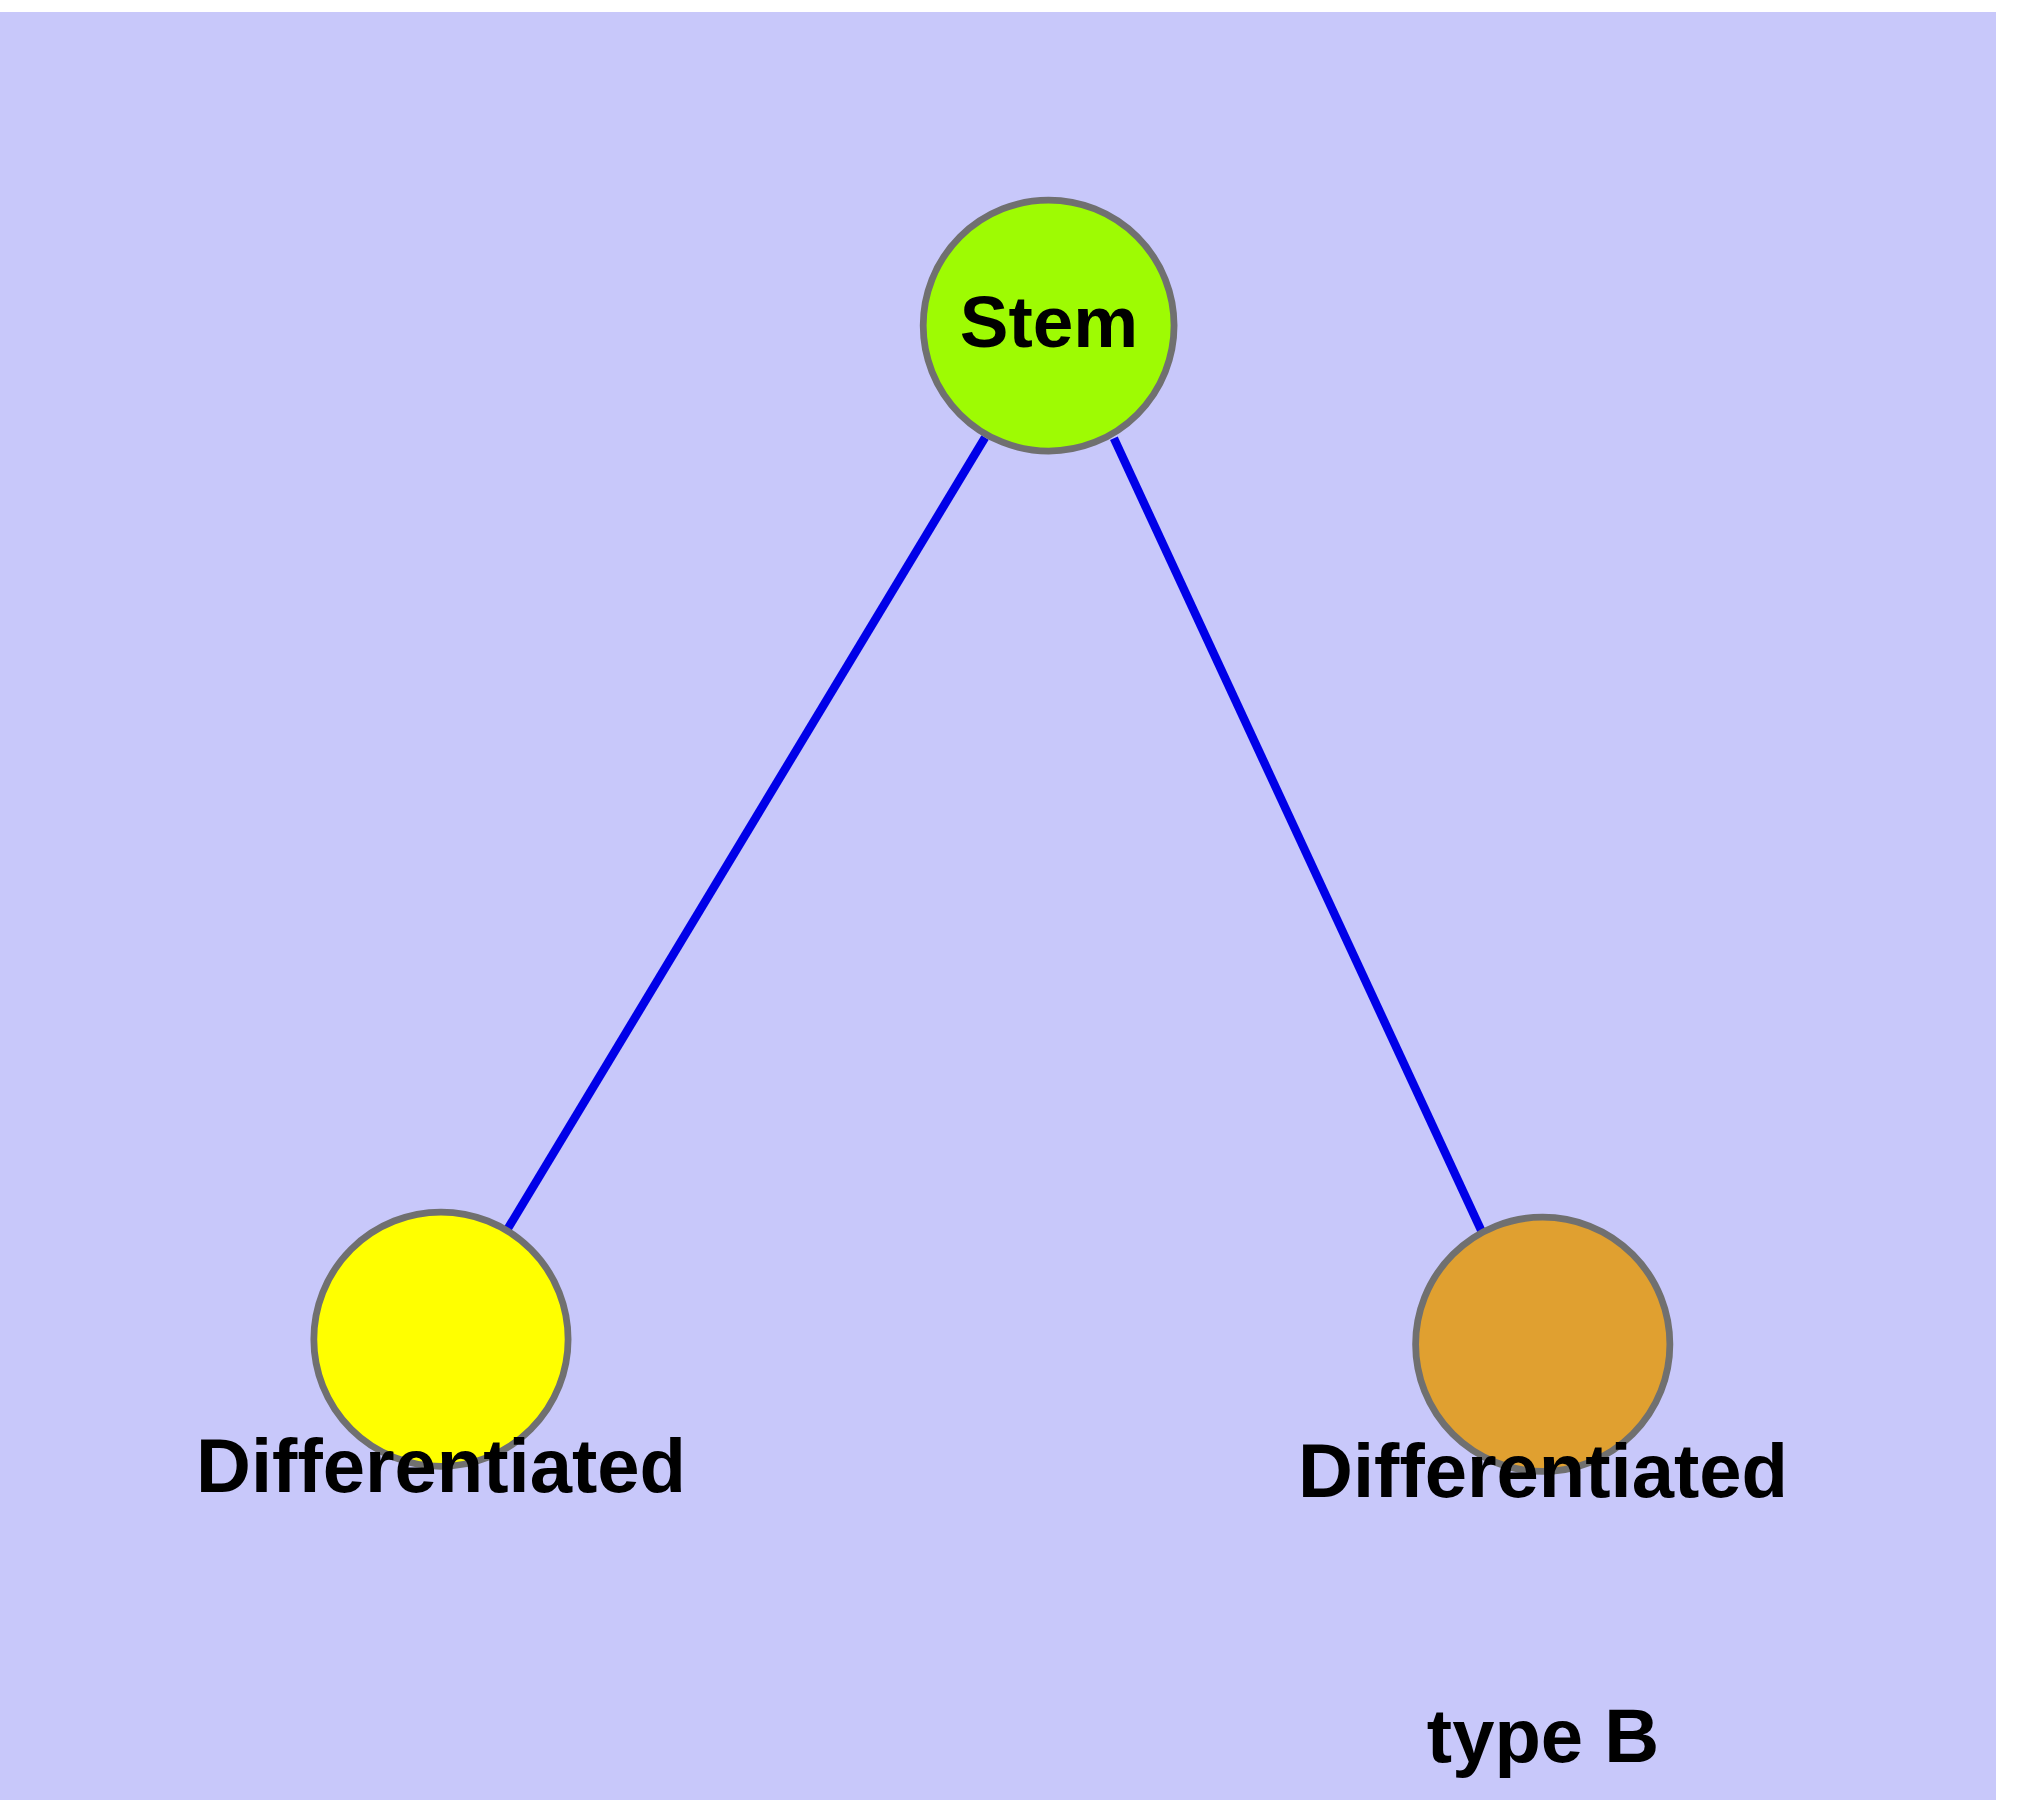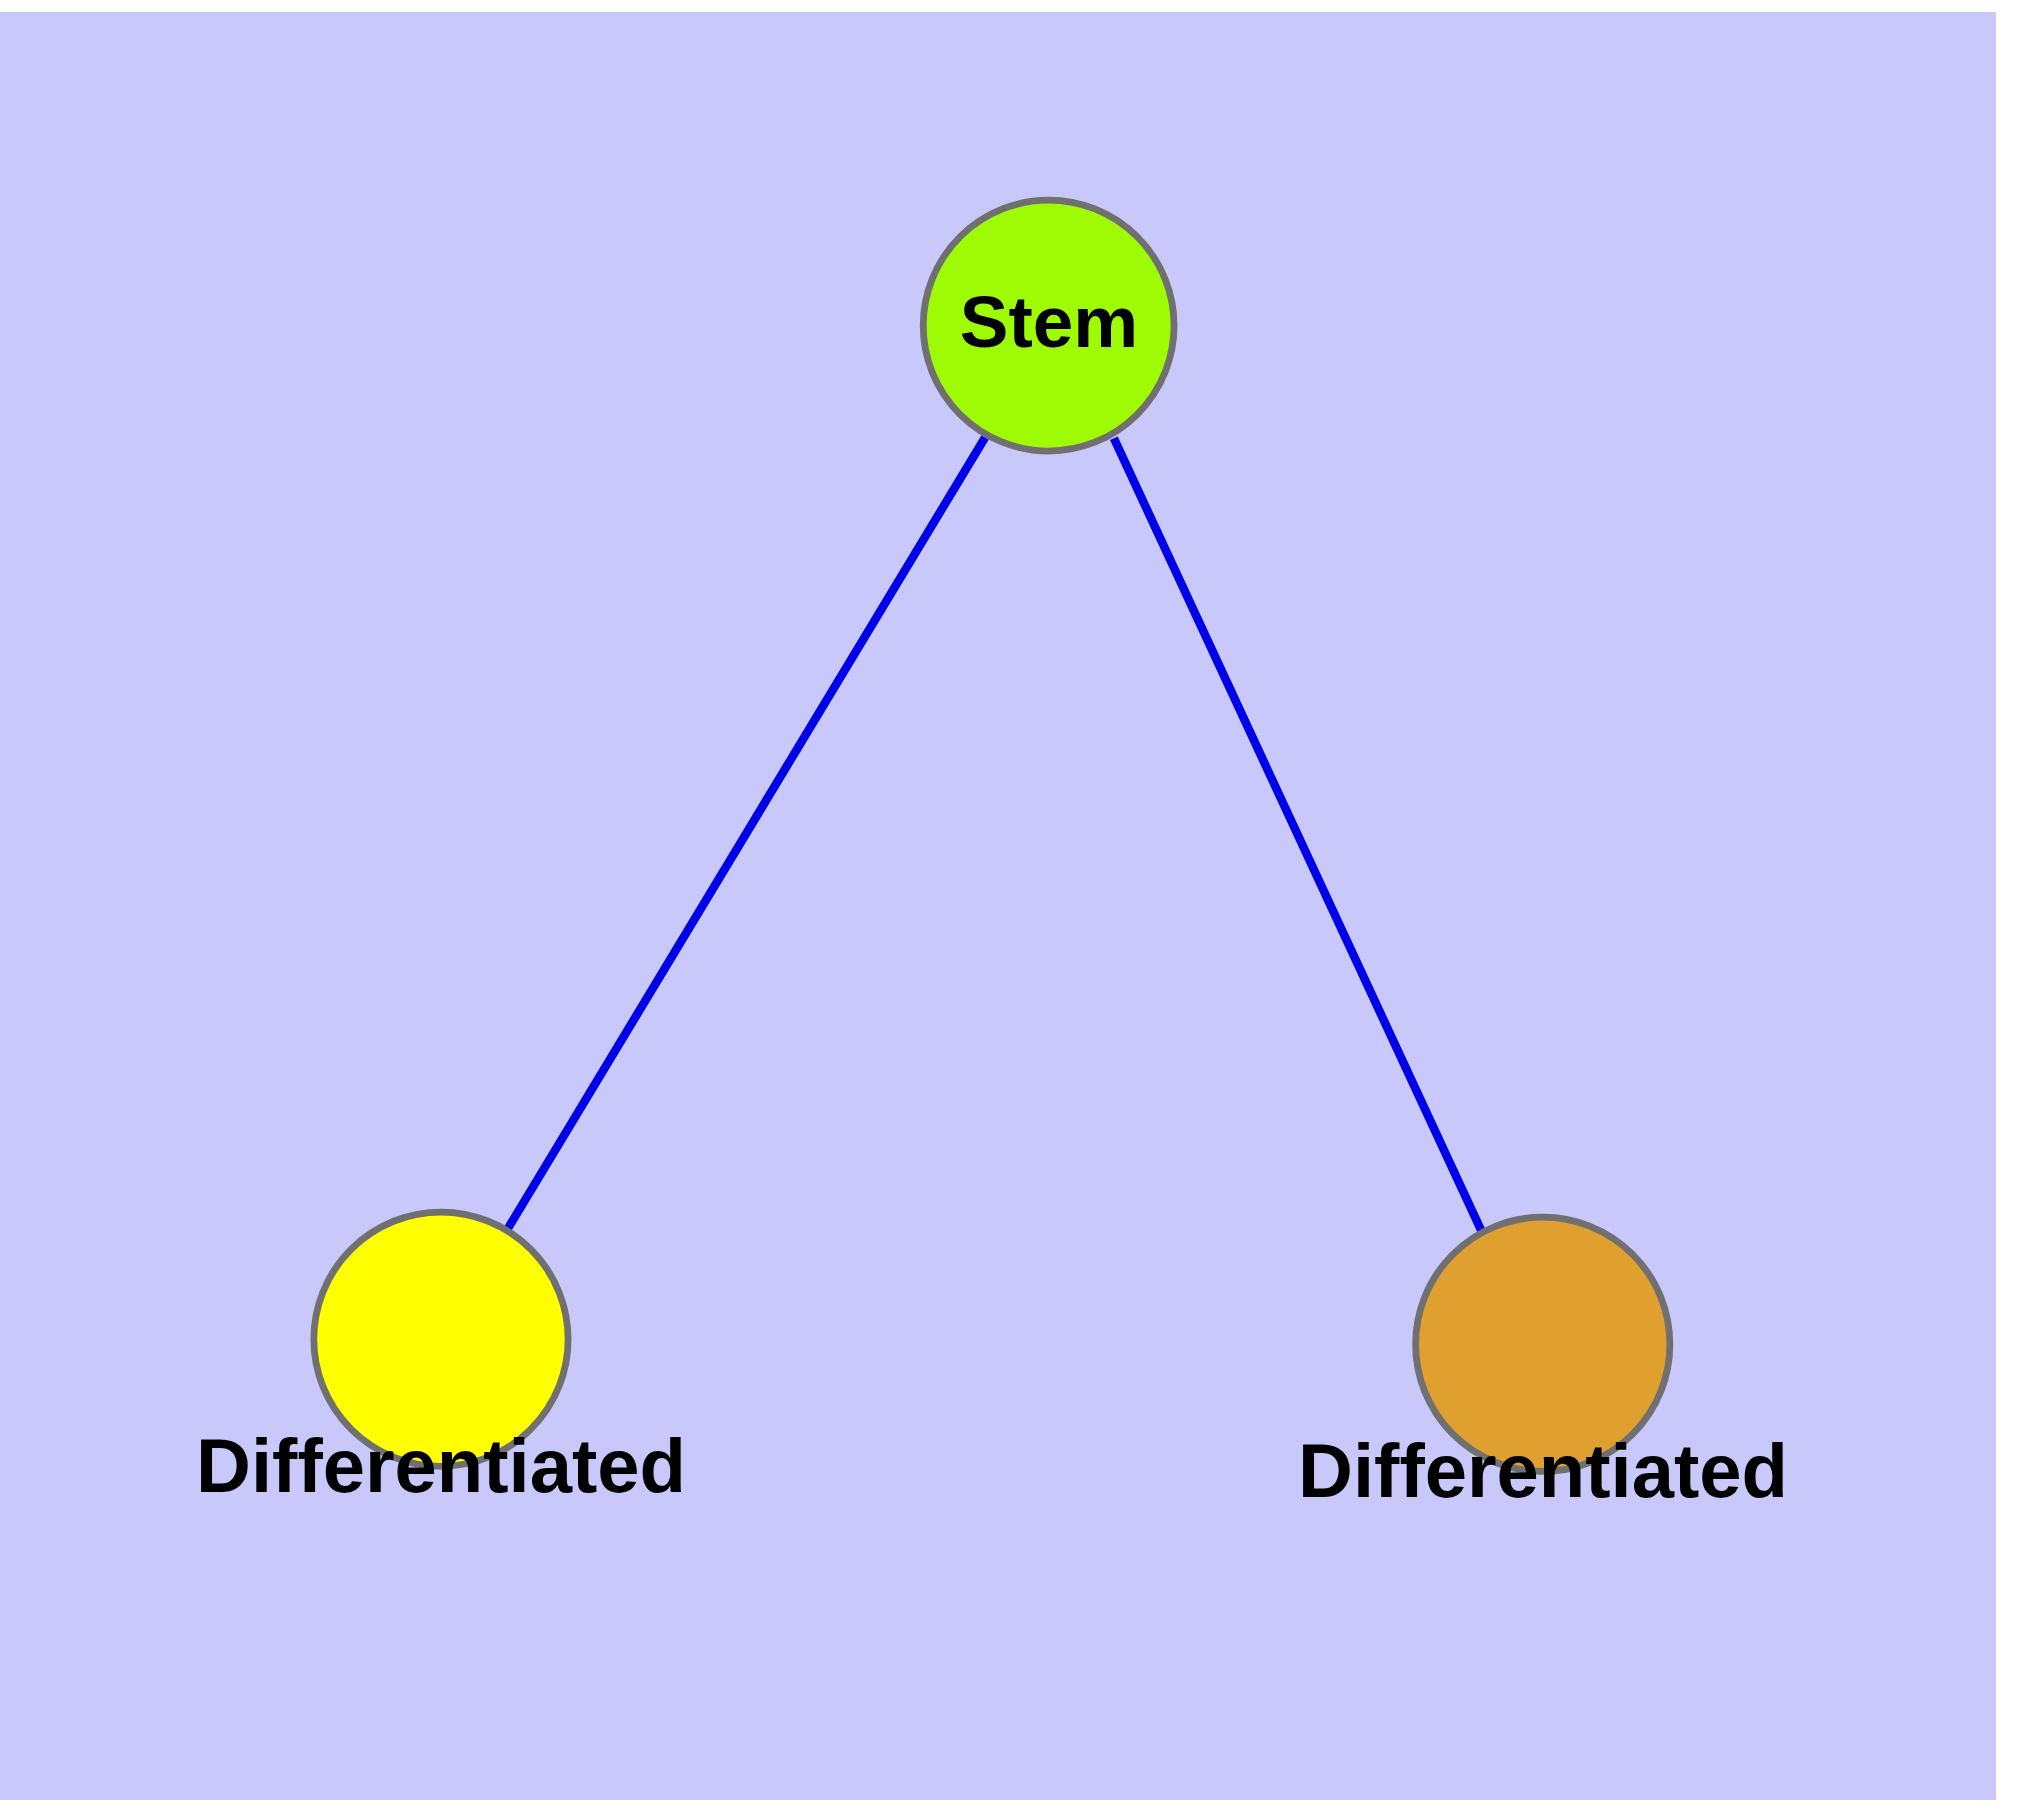--- a/index.html
+++ b/index.html
@@ -80,16 +80,17 @@
   </svg>
 
   <div class="node-label" id="label-stem">Stem</div>
 
   <div class="node-label" id="label-a">
     <div>Differentiated</div>
   </div>
 
   <div class="node-label" id="label-b">
     <div>Differentiated</div>
+    <div>type B</div>
   </div>
 
 </div>
 
 
 </body></html>

